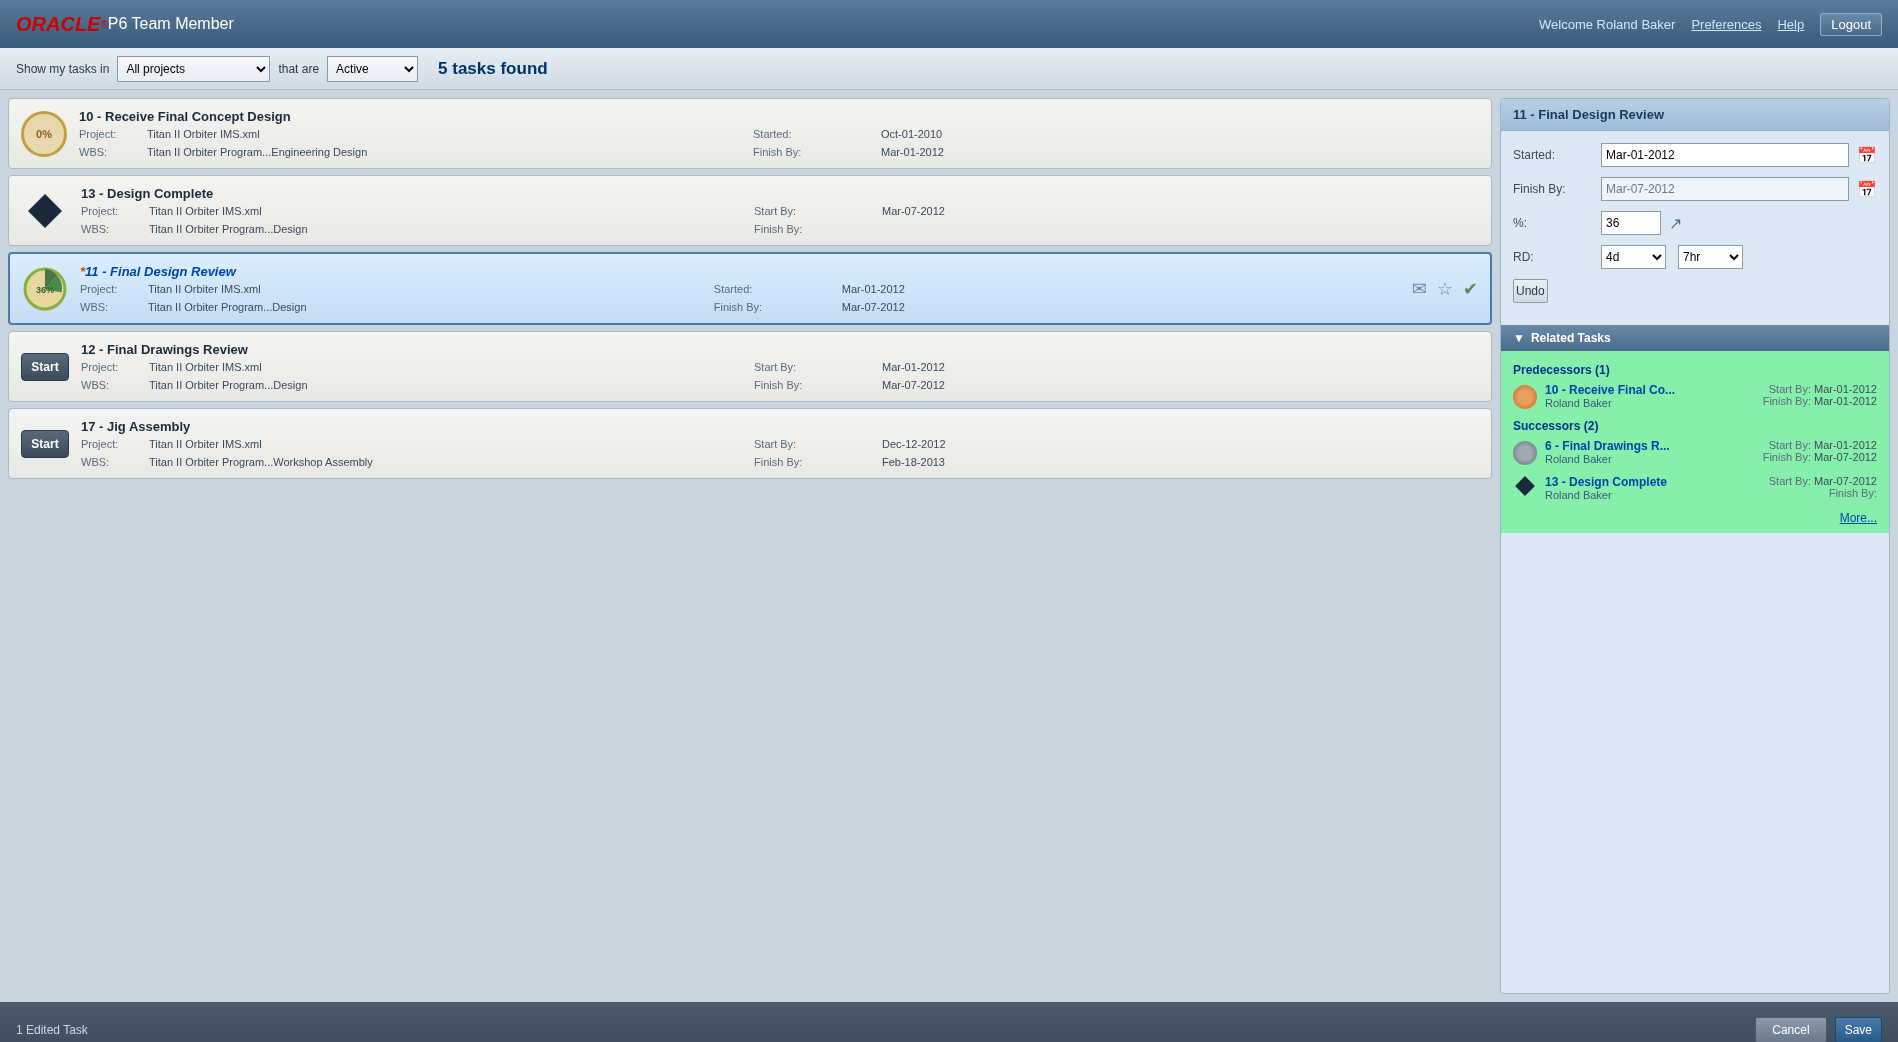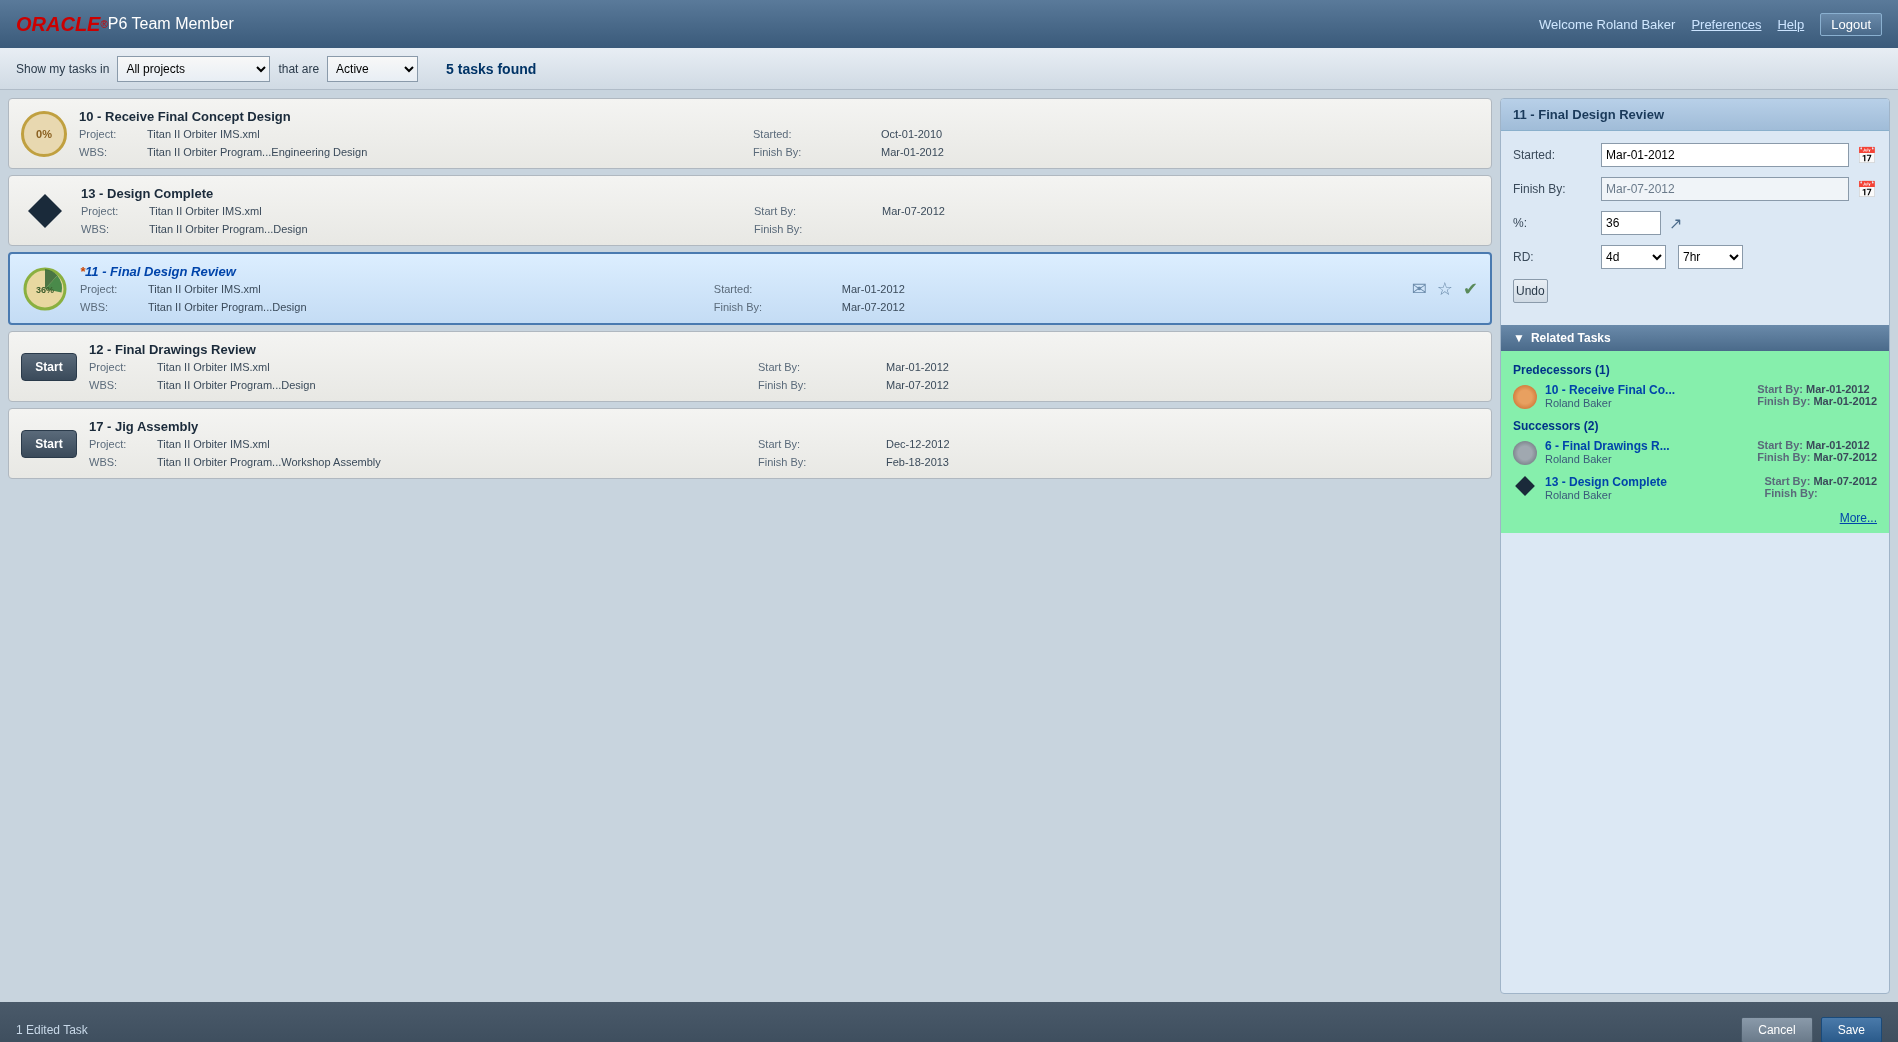--- a/index.html
+++ b/index.html
@@ -75,22 +75,22 @@
       height: 26px;
       border: 1px solid #8a9aaa;
       background: linear-gradient(180deg, #f8f8f8 0%, #e8eef4 100%);
       font-size: 12px;
       padding: 0 4px;
       cursor: pointer;
     }
     .tasks-found {
       color: #003366;
       font-weight: bold;
-      font-size: 14px;
-      margin-left: 20px;
+      font-size: 17px;
+      margin-left: 12px;
     }
 
     
     .main-layout {
       display: flex;
       height: calc(1042px - 48px - 42px - 40px);
       background: #c8d4de;
       padding: 8px;
       gap: 8px;
     }
@@ -135,21 +135,21 @@
       border: 2px solid #c0a860;
       color: #8a6020;
     }
     .task-icon.start-btn {
       background: linear-gradient(180deg, #5a6a7a 0%, #3a4a5a 100%);
       border: 1px solid #2a3a4a;
       border-radius: 4px;
       color: #fff;
       font-size: 12px;
       font-weight: bold;
-      width: 56px;
+      width: 48px;
       height: 28px;
       cursor: pointer;
     }
 
     .task-info {
       flex: 1;
     }
     .task-name {
       font-weight: bold;
       color: #1a2a3a;
@@ -305,22 +305,21 @@
       font-weight: bold;
       font-size: 12px;
     }
     .related-owner {
       color: #3a5a7a;
       font-size: 11px;
     }
     .related-dates {
       font-size: 11px;
       color: #3a4a5a;
-      text-align: left;
-      font-weight: bold;
+      text-align: right;
     }
     .related-dates .dlabel {
       color: #5a6a7a;
     }
     .more-link {
       color: #0044aa;
       text-align: right;
       font-size: 12px;
       cursor: pointer;
       text-decoration: underline;
@@ -351,21 +350,21 @@
       color: #fff;
       padding: 5px 16px;
       cursor: pointer;
       font-size: 12px;
       border-radius: 2px;
     }
     .save-btn {
       background: linear-gradient(180deg, #4a7aaa 0%, #2a5a8a 100%);
       border: 1px solid #1a4a7a;
       color: #fff;
-      padding: 5px 16px;
+      padding: 5px 9px;
       cursor: pointer;
       font-size: 12px;
       border-radius: 2px;
     }
 
     
     .pie-svg {
       width: 46px;
       height: 46px;
       flex-shrink: 0;

